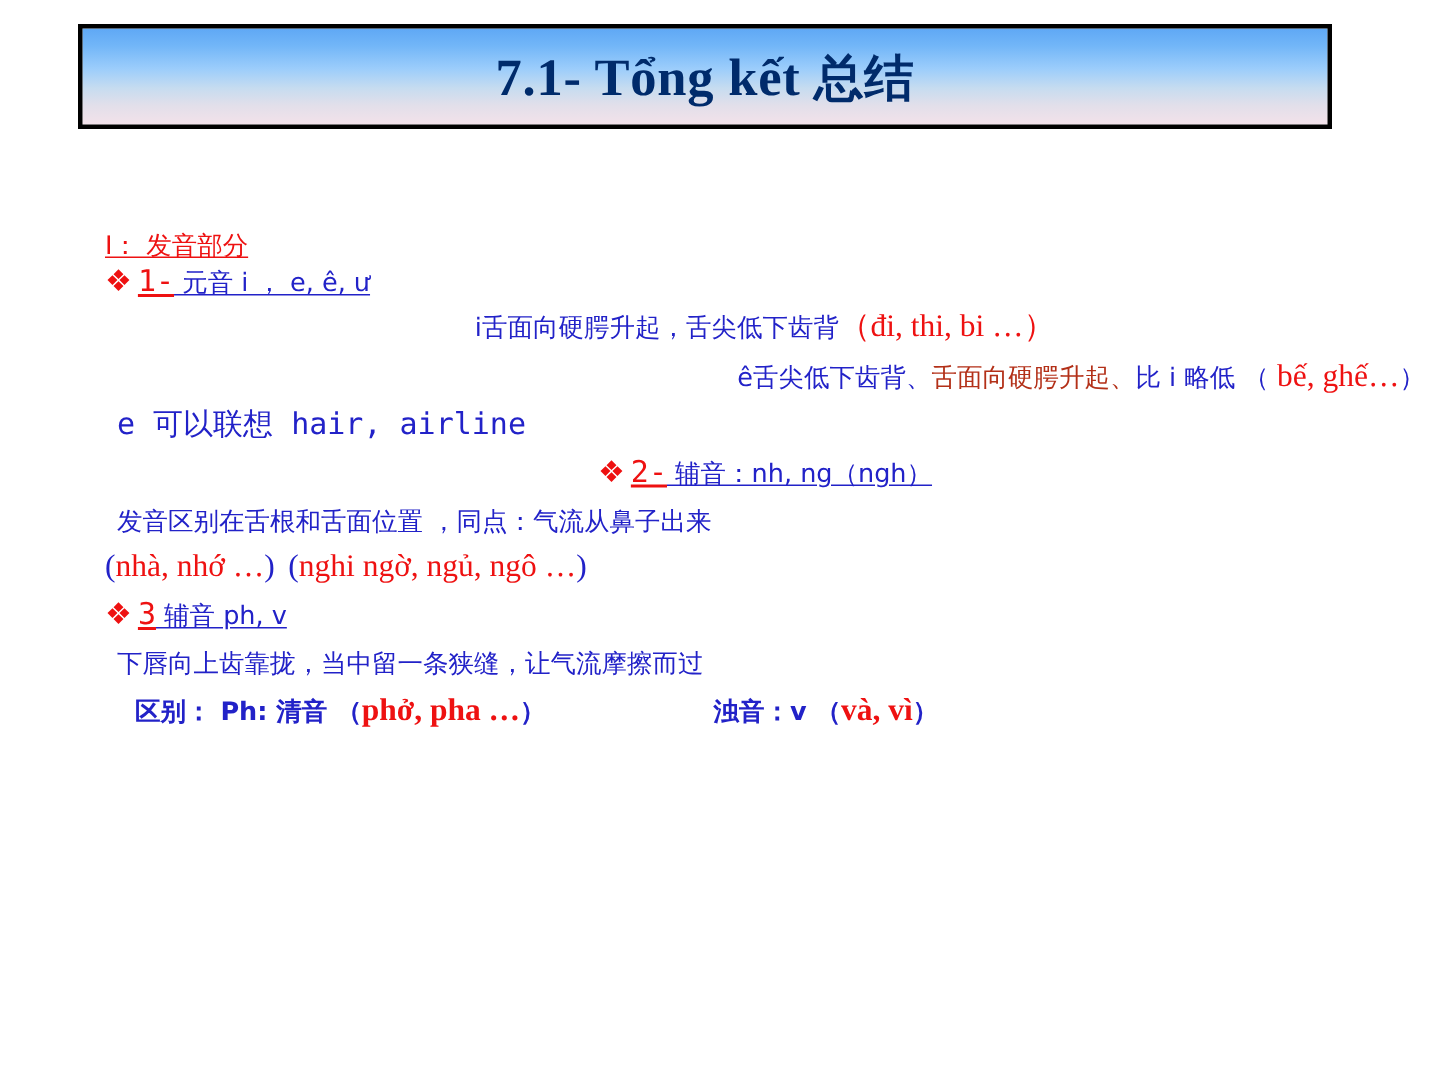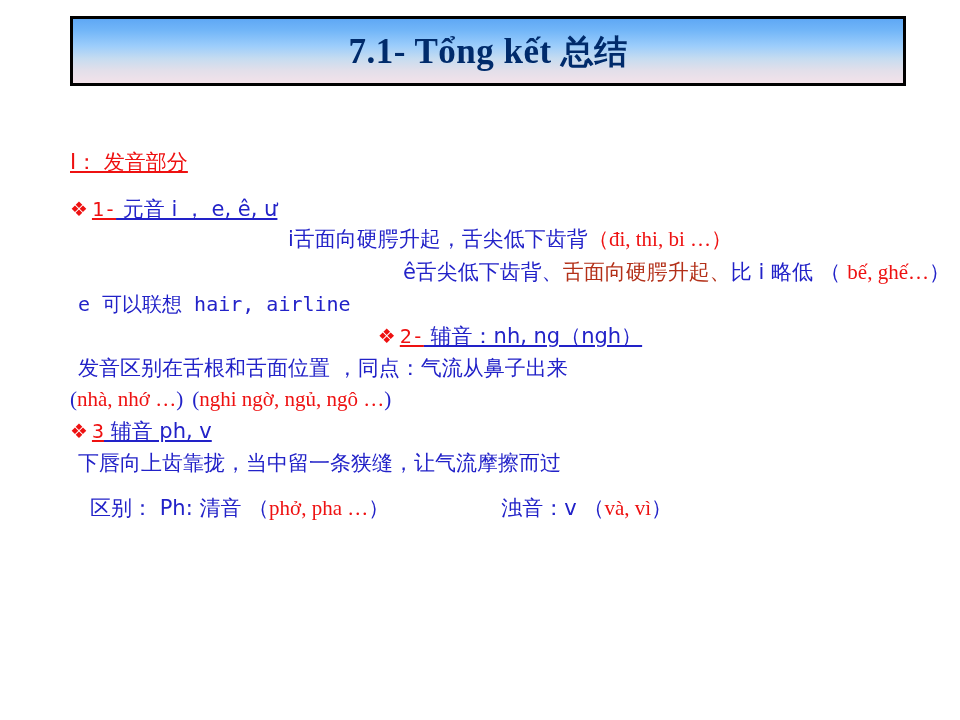--- a/index.html
+++ b/index.html
@@ -17,21 +17,21 @@
   #slide {
     position: relative;
     width: 960px;
     height: 720px;
     background: #ffffff;
   }
 
   
   #title-bar {
     position: absolute;
-    left: 70px;
+    left: 52px;
     top: 16px;
     width: 836px;
     height: 70px;
     box-sizing: border-box;
     border: 3px solid #000000;
     background: linear-gradient(to bottom,
         #5fa8f5 0%,
         #72b6f8 18%,
         #9ccdfb 42%,
         #c6dcf0 62%,
@@ -68,21 +68,21 @@
     position: relative;
     white-space: nowrap;
     line-height: 1.0;
     font-size: 21px;
     color: #2222c8;
     font-family: "Liberation Serif", "DejaVu Serif", serif;
   }
 
   .cn {
     font-family: "DejaVu Sans", "Liberation Sans", sans-serif;
-    font-size: 21px;
+    font-size: 17px;
   }
   .mono {
     font-family: "DejaVu Sans Mono", "Liberation Mono", monospace;
     font-size: 20px;
   }
 
   .red   { color: #ee1111; }
   .blue  { color: #2222c8; }
   .brick { color: #b33018; }
 
@@ -90,31 +90,31 @@
 
   .bullet {
     color: #ee1111;
     font-family: "DejaVu Sans", sans-serif;
     font-size: 20px;
     margin-right: 4px;
   }
 
   
   .l1  { margin-top: 0px;  }
-  .l2  { margin-top: 26px; }
+  .l2  { margin-top: 4px; }
   .l3  { margin-top: 9px; text-align: center;  }
   .l4  { margin-top: 12px; text-align: right; }
   .l5  { margin-top: 12px; }
   .l6  { margin-top: 11px; }
   .l7  { margin-top: 11px; text-align: center; }
   .l8  { margin-top: 11px; }
   .l9  { margin-top: 10px; }
   .l10 { margin-top: 11px; }
   .l11 { margin-top: 11px; }
-  .l12 { margin-top: 24px; }
+  .l12 { margin-top: 11px; font-weight: bold; }
 
   .indent1 { padding-left: 8px; }
   .indent2 { padding-left: 20px; }
   .gap-wide { display: inline-block; width: 112px; }
   .sp { display: inline-block; width: 9px; }
 </style>
 </head>
 <body>
 
 <div id="slide">

